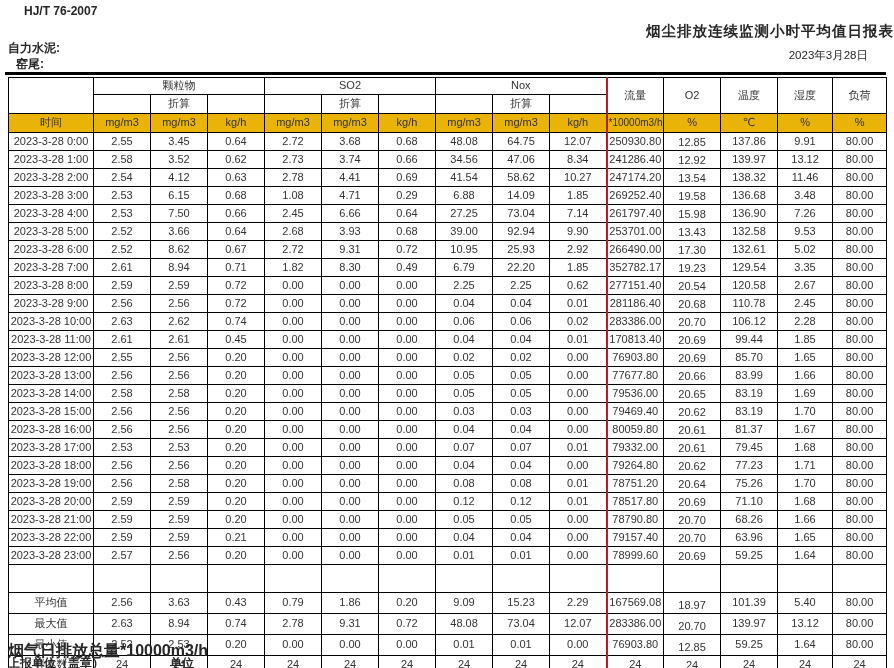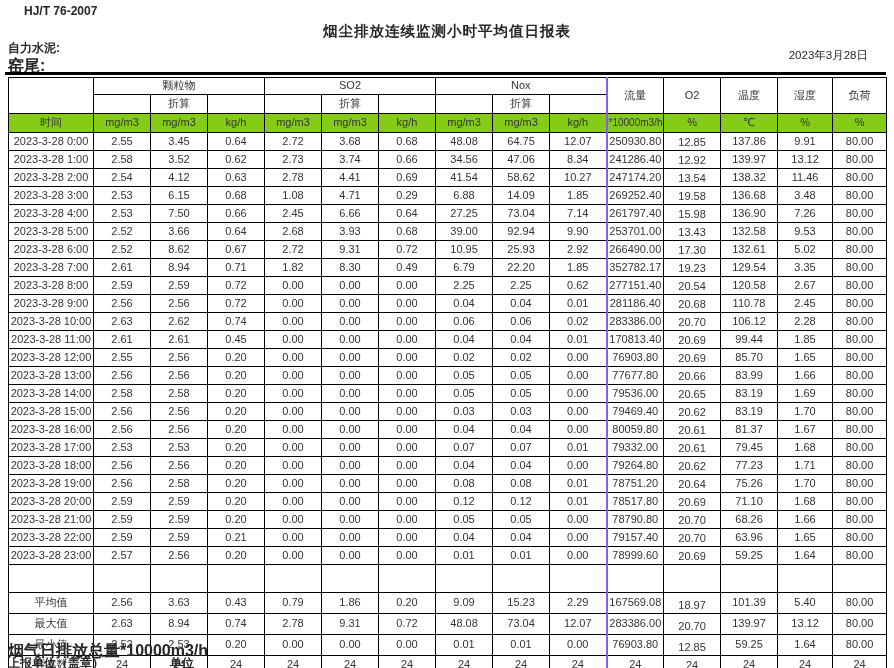--- a/index.html
+++ b/index.html
@@ -2,43 +2,43 @@
 <html><head>
 <meta charset="utf-8">
 <style>
   html,body{margin:0;padding:0;}
   body{
     width:894px;height:668px;position:relative;overflow:hidden;
     background:#ffffff;color:#262626;
     font-family:"Liberation Sans","DejaVu Sans",sans-serif;
   }
   .std{position:absolute;left:8px;top:4px;font-size:12px;font-weight:bold;padding-left:16px;}
-  .title{position:absolute;left:0;top:22px;width:100%;text-align:center;font-size:14.5px;font-weight:bold;letter-spacing:1px;}
+  .title{position:absolute;left:0;top:22px;width:100%;text-align:right;font-size:14.5px;font-weight:bold;letter-spacing:1px;}
   .company{position:absolute;left:8px;top:40px;font-size:12px;font-weight:bold;}
-  .location{position:absolute;left:8px;top:56px;font-size:16px;font-weight:bold;}
+  .location{position:absolute;left:16px;top:56px;font-size:12px;font-weight:bold;}
   .date{position:absolute;right:26px;top:48px;font-size:11.5px;}
   .rule{position:absolute;left:5px;top:72px;width:881px;height:3px;background:#000;}
   table{
     position:absolute;left:8px;top:77px;width:878px;
     border-collapse:collapse;table-layout:fixed;
   }
   th,td{
     border:1px solid #000;padding:0 1px;margin:0;
     font-size:11px;font-weight:normal;text-align:center;vertical-align:middle;
     line-height:1.05;overflow:hidden;white-space:nowrap;color:#333;
   }
   thead tr.grp th{height:16px;}
   thead tr.conv th{height:18px;}
-  thead tr.green th{height:18px;background:#84cc16;}
+  thead tr.green th{height:18px;background:#eab308;}
   .unit-flow{font-size:10px;margin-left:8px;}
   tr.data-row td{height:16px;}
   tr.spacer-row td{height:26px;}
   tr.summary-row td{height:19px;}
   tr.samples-row td{height:16px;}
-  td.sep,th.sep{border-left:2px solid #8b5cf6;}
+  td.sep,th.sep{border-left:2px solid #b91c1c;}
   td.o2{vertical-align:bottom;padding-bottom:1px;}
   .foot1{position:absolute;left:8px;top:641px;font-size:16px;font-weight:bold;}
   .foot2{position:absolute;left:8px;top:655px;font-size:12px;font-weight:bold;}
   .foot3{position:absolute;left:170px;top:655px;font-size:12px;font-weight:bold;}
 </style>
 </head>
 <body>
 
 <div class="std">HJ/T 76-2007</div>
 <div class="title">烟尘排放连续监测小时平均值日报表</div>

